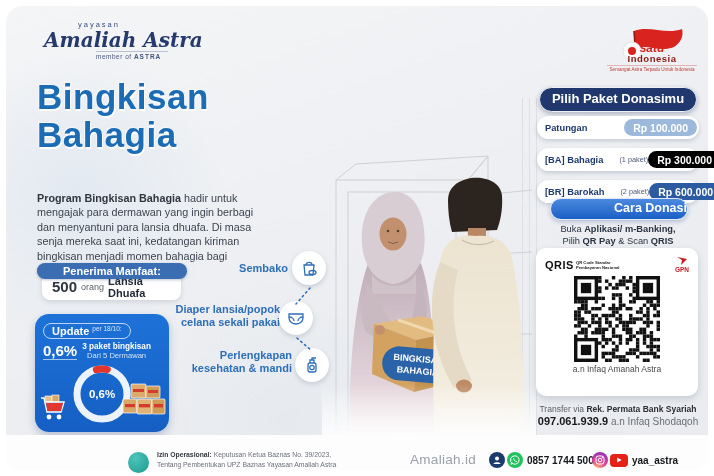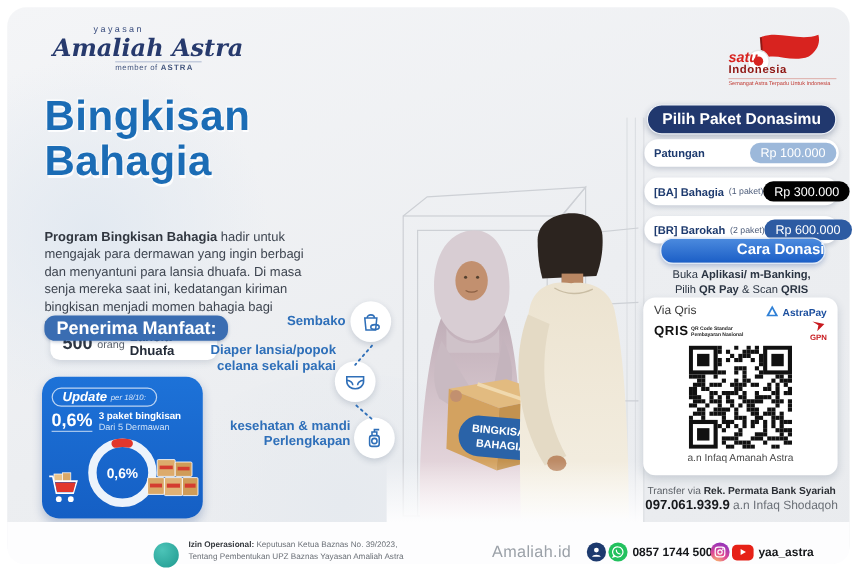--- a/index.html
+++ b/index.html
@@ -15,55 +15,55 @@
   .sketch-lines div{position:absolute;top:0;bottom:0;width:1px;background:#dcdfe3;}
 
   
   .brand{position:absolute;left:44px;top:20px;color:#273a6d;}
   .brand .yy{font-size:7.5px;letter-spacing:2px;margin-left:34px;color:#3a4d7e;}
   .brand .nm{font-family:"DejaVu Serif",serif;font-style:italic;font-size:20px;font-weight:bold;line-height:22px;}
   .brand .mb{font-size:6.5px;letter-spacing:.5px;margin-left:52px;color:#45577f;border-top:1px solid #b8c2d6;padding-top:1px;width:72px;}
   .brand .mb b{letter-spacing:1px;}
 
   
-  .satu{position:absolute;left:597px;top:27px;width:100px;}
+  .satu{position:absolute;left:597px;top:27px;width:100px;text-align:center;}
   .satu svg{display:block;margin:0 auto;}
   .satu .w1{font-size:12px;font-weight:bold;font-style:italic;color:#d8231f;line-height:10px;margin-top:-24px;margin-left:10px;}
   .satu .w2{font-size:9.5px;font-weight:bold;color:#8f1713;letter-spacing:.5px;margin-left:10px;}
   .satu .tg{font-size:4.6px;color:#c03a33;margin-top:1px;margin-left:10px;border-top:1px solid #e0b7b4;padding-top:1px;}
 
   
   .title{position:absolute;left:37px;top:78px;font-size:35px;line-height:38px;font-weight:bold;color:#1b6cb5;
     text-shadow:1px 2px 0 rgba(255,255,255,.85),-1px -1px 0 rgba(255,255,255,.5);letter-spacing:.5px;}
   .substrip{position:absolute;left:28px;top:147px;width:286px;height:25px;border-radius:4px;
     background:linear-gradient(90deg,rgba(199,223,240,0) 0%,#c7dff0 30%,#aed2ea 100%);}
   .substrip span{display:block;text-align:right;padding-right:10px;line-height:25px;
     font-style:italic;font-weight:bold;font-size:15px;color:#143a67;}
   .desc{position:absolute;left:37px;top:180px;width:224px;font-size:10.8px;line-height:1.34;color:#3e4550;}
   .desc b{color:#30363f;}
 
   
   .bene-card{position:absolute;left:42px;top:273px;width:139px;height:27px;background:#fff;border-radius:8px;
     box-shadow:0 2px 5px rgba(40,60,90,.15);display:flex;align-items:center;padding:0 10px;gap:4px;}
-  .bene-pill{position:absolute;left:37px;top:263px;background:#3a6db2;color:#fff;font-size:15px;font-weight:bold;
-    border-radius:9px;padding:2px 10px;box-shadow:0 1px 3px rgba(30,60,110,.3);z-index:2;}
+  .bene-pill{position:absolute;left:37px;top:263px;background:#3a6db2;color:#fff;font-size:11px;font-weight:bold;
+    border-radius:9px;padding:2px 26px;box-shadow:0 1px 3px rgba(30,60,110,.3);z-index:2;}
   .bene-card .n{font-size:15px;font-weight:bold;color:#2e3642;}
   .bene-card .u{font-size:9px;color:#5c636d;}
   .bene-card .g{font-size:11px;font-weight:bold;color:#232b38;}
 
   
   .upd{position:absolute;left:35px;top:314px;width:134px;height:118px;border-radius:14px;
     background:linear-gradient(180deg,#1d72d8 0%,#155fc4 100%);box-shadow:0 4px 8px rgba(20,60,130,.25);padding:7px 8px;}
-  .upd-pill{display:inline-flex;align-items:center;gap:3px;border:1px solid #bcd4f2;border-radius:9px;padding:1px 8px;font-style:italic;}
+  .upd-pill{display:inline-flex;align-items:flex-start;gap:3px;border:1px solid #bcd4f2;border-radius:9px;padding:1px 8px;}
   .upd-pill .t{font-size:11px;font-weight:bold;color:#fff;}
   .upd-pill .d{font-size:6.5px;color:#d7e6fa;}
   .upd-row{display:flex;gap:5px;align-items:center;margin-top:3px;}
   .upd-row .p{font-size:15px;font-weight:bold;color:#fff;border-bottom:1px solid rgba(255,255,255,.6);}
   .upd-row .l1{font-size:8.2px;font-weight:bold;color:#fff;line-height:9px;}
-  .upd-row .l2{font-size:7.6px;color:#cfe2f8;line-height:9px;}
+  .upd-row .l2{font-size:7.6px;color:#cfe2f8;line-height:9px;text-align:center;}
   .donut-wrap{position:absolute;left:35px;top:48px;width:64px;height:64px;}
   .donut-wrap text{font-size:11.5px;font-weight:bold;fill:#fff;}
   .cart{position:absolute;left:2px;bottom:4px;}
   .boxes{position:absolute;right:2px;bottom:6px;}
 
   
   .item-label{position:absolute;text-align:right;font-size:11px;font-weight:bold;color:#2e6fb9;line-height:12.5px;}
   .item-icon{position:absolute;width:34px;height:34px;border-radius:50%;background:#fff;
     box-shadow:0 2px 5px rgba(50,70,100,.2);display:flex;align-items:center;justify-content:center;}
   .connector{position:absolute;left:270px;top:248px;width:70px;height:130px;pointer-events:none;}
@@ -71,22 +71,22 @@
   
   .photo{position:absolute;left:322px;top:134px;width:214px;height:302px;}
 
   
   .pk-head{position:absolute;left:539px;top:87px;width:158px;height:25px;background:#21386e;border:1.5px solid #eef2f8;
     border-radius:13px;color:#fff;font-weight:bold;font-size:13px;text-align:center;line-height:22px;
     box-shadow:0 2px 5px rgba(20,40,80,.3);}
   .pk-row{position:absolute;left:537px;width:162px;height:23px;background:#fff;border-radius:12px;
     box-shadow:0 2px 4px rgba(30,50,90,.18);display:flex;align-items:center;padding:0 2px 0 8px;}
   .pk-row .lb{font-size:9.3px;font-weight:bold;color:#1d3a6e;white-space:nowrap;}
-  .pk-row .nt{font-size:7.3px;color:#4a5a78;margin-left:4px;white-space:nowrap;}
-  .pk-row .pr{margin-left:auto;border-radius:10px;padding:2.5px 9px;font-size:10.5px;font-weight:normal;color:#fff;white-space:nowrap;}
+  .pk-row .nt{font-size:7.3px;color:#4a5a78;margin-left:16px;white-space:nowrap;}
+  .pk-row .pr{margin-left:auto;border-radius:10px;padding:2.5px 9px;font-size:10.5px;font-weight:bold;color:#fff;white-space:nowrap;}
   .pr.c1{background:#9cb8da;} .pr.c2{background:#000000;} .pr.c3{background:#2d5ba2;}
 
   .don-head{position:absolute;left:550px;top:198px;width:138px;height:22px;border:1.5px solid #dfe8f4;
     background:linear-gradient(180deg,#4b8ade,#1b5ec6);border-radius:11px;color:#fff;font-weight:bold;
     font-size:12.5px;text-align:right;line-height:19px;box-shadow:0 2px 4px rgba(20,60,140,.25);}
   .don-instr{position:absolute;left:526px;top:224px;width:184px;text-align:center;font-size:9.3px;color:#2a3442;line-height:11.5px;}
   .qris-card{position:absolute;left:536px;top:248px;width:162px;height:148px;background:#fff;border-radius:10px;
     box-shadow:0 3px 7px rgba(40,60,90,.18);padding:6px 9px;}
   .qris-top{display:flex;align-items:center;justify-content:space-between;}
   .qris-top .via{font-size:10px;color:#3a3a3a;}
@@ -214,35 +214,35 @@
     <div>Sembako</div>
   </div>
   <div class="item-icon" style="left:292px;top:251px;">
     <svg width="20" height="20" viewBox="0 0 20 20" fill="none" stroke="#2f6fb8" stroke-width="1.3">
       <path d="M5,7 L15,7 L14,17 L6,17 Z"></path>
       <path d="M7,7 C7,3.5 13,3.5 13,7"></path>
       <ellipse cx="13.5" cy="14.5" rx="3.5" ry="2"></ellipse>
     </svg>
   </div>
 
-  <div class="item-label" style="left:158px;top:286px;width:122px;">
+  <div class="item-label" style="left:158px;top:303px;width:122px;">
     <div>Diaper lansia/popok</div>
     <div>celana sekali pakai</div>
   </div>
   <div class="item-icon" style="left:279px;top:301px;">
     <svg width="20" height="20" viewBox="0 0 20 20" fill="none" stroke="#2f6fb8" stroke-width="1.3">
       <path d="M3,6 L17,6 L17,10 C17,14 13,16 10,16 C7,16 3,14 3,10 Z"></path>
       <path d="M3,9 C6,9 8,11 8,13"></path>
       <path d="M17,9 C14,9 12,11 12,13"></path>
     </svg>
   </div>
 
   <div class="item-label" style="left:170px;top:349px;width:122px;">
+    <div>Perlengkapan</div>
     <div>kesehatan &amp; mandi</div>
-    <div>Perlengkapan</div>
   </div>
   <div class="item-icon" style="left:295px;top:348px;">
     <svg width="20" height="20" viewBox="0 0 20 20" fill="none" stroke="#2f6fb8" stroke-width="1.3">
       <rect x="6" y="8" width="8" height="9" rx="2"></rect>
       <path d="M8,8 L8,5 L12,5 L12,8"></path>
       <path d="M10,5 L10,3 L14,3"></path>
       <circle cx="10" cy="12.5" r="2.2"></circle>
     </svg>
   </div>
 
@@ -330,30 +330,20 @@
     <span class="pr c3">Rp 600.000</span>
   </div>
 
   <div class="don-head">Cara Donasi</div>
   <div class="don-instr">
     <div><span>Buka </span><b>Aplikasi/ m-Banking,</b></div>
     <div><span>Pilih </span><b>QR Pay</b><span> &amp; Scan </span><b>QRIS</b></div>
   </div>
 
   <div class="qris-card">
-    <div class="qris-top">
-      <span class="via">Via Qris</span>
-      <span class="astrapay">
-        <svg width="11" height="11" viewBox="0 0 11 11">
-          <path d="M5.5,0.5 L10.5,9.5 L0.5,9.5 Z" fill="#2f80d6" rx="2"></path>
-          <path d="M5.5,3.5 L8,8.3 L3,8.3 Z" fill="#fff"></path>
-        </svg>
-        <span>AstraPay</span>
-      </span>
-    </div>
     <div class="qris-logos">
       <span class="qris-word">
         <span class="q">QRIS</span>
         <span class="s">
             <div>QR Code Standar</div>
             <div>Pembayaran Nasional</div>
           </span>
       </span>
       <span class="gpn">
         <svg width="12" height="10" viewBox="0 0 12 10">

